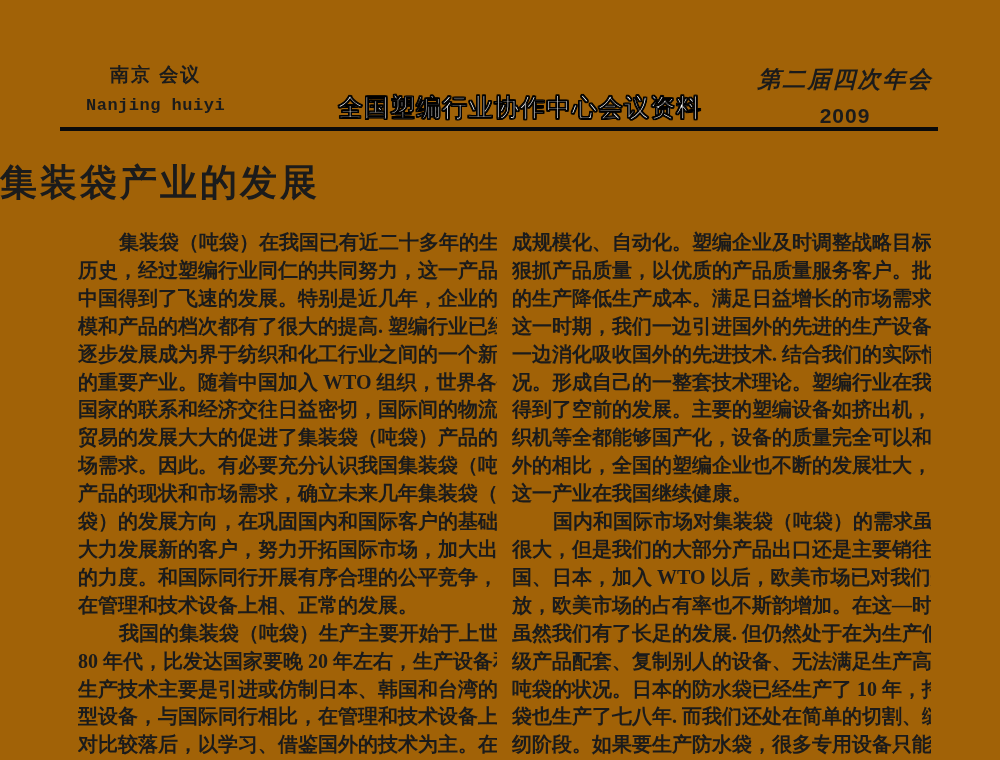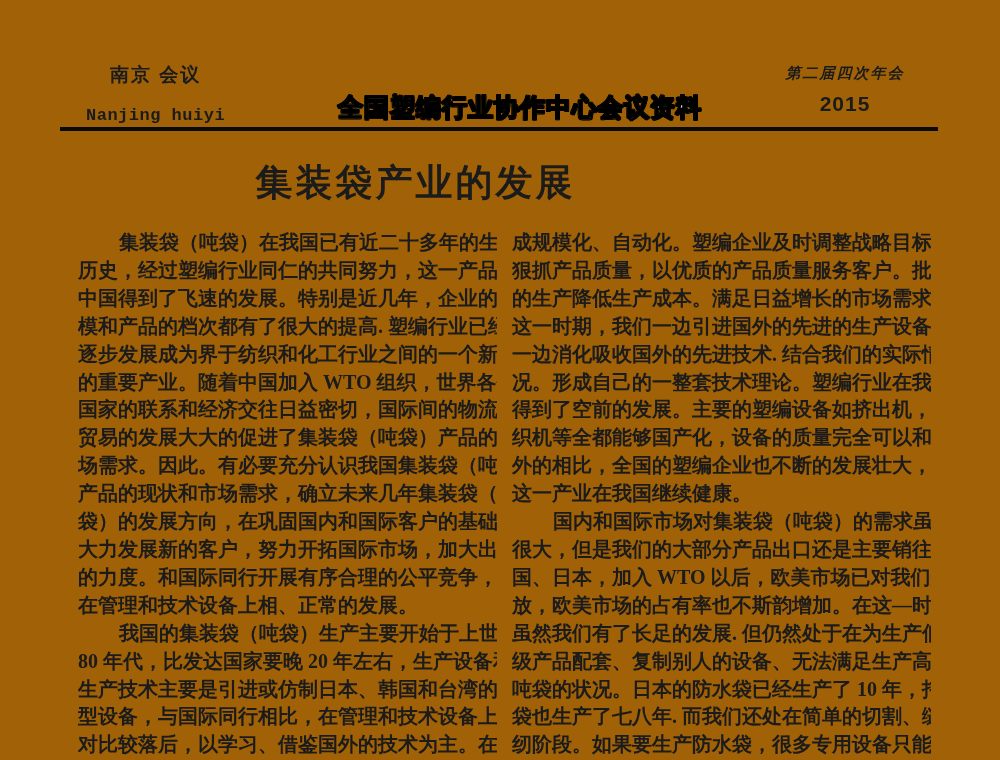--- a/index.html
+++ b/index.html
@@ -15,53 +15,53 @@
 
   
   .hdr-left { position: absolute; left: 86px; top: 62px; }
   .hdr-cn {
     font-family: "Liberation Sans", sans-serif;
     font-weight: bold; font-size: 19px; letter-spacing: 2px;
     padding-left: 24px;
   }
   .hdr-py {
     font-family: "Liberation Mono", monospace;
-    font-weight: bold; font-size: 17px; margin-top: 18px; letter-spacing: 0.5px;
+    font-weight: bold; font-size: 17px; margin-top: 8px; letter-spacing: 0.5px;
   }
   .hdr-center {
     position: absolute; left: 330px; top: 91px; width: 380px;
     text-align: center;
     font-family: "Liberation Sans", sans-serif;
-    font-weight: 700; font-size: 25px; letter-spacing: 1px;
+    font-weight: 400; font-size: 25px; letter-spacing: 1px;
     color: #ffffff;
     -webkit-text-stroke: 1.2px #000000;
     text-shadow:
       -1px -1px 0 #000, 1px -1px 0 #000, -1px 1px 0 #000, 1px 1px 0 #000,
       -1px 0 0 #000, 1px 0 0 #000, 0 -1px 0 #000, 0 1px 0 #000;
     white-space: nowrap;
   }
   .hdr-right { position: absolute; right: 60px; top: 64px; width: 190px; text-align: center; }
   .hdr-session {
     font-family: Liberation Serif, serif;
-    font-weight: bold; font-style: italic; font-size: 15px; letter-spacing: 2px;
+    font-weight: bold; font-style: italic; font-size: 23px; letter-spacing: 2px;
     white-space: nowrap;
   }
   .hdr-year {
     font-family: "Liberation Sans", sans-serif;
     font-weight: bold; font-size: 21px; margin-top: 9px; letter-spacing: 1px;
   }
   .rule {
     position: absolute; left: 60px; top: 127px; width: 878px; height: 4px;
     background: #0a0a0a;
   }
 
   
   .doc-title {
     position: absolute; left: 0; top: 158px; width: 831px;
-    text-align: center;
+    text-align: left;
     font-size: 37px; font-weight: bold; letter-spacing: 3px;
   }
 
   
   .cols {
     position: absolute; left: 78px; top: 229px; width: 853px;
     display: flex; gap: 15px;
   }
   .col {
     width: 419px;
@@ -85,21 +85,21 @@
 
   <div class="hdr-left">
     <div class="hdr-cn">南京 会议</div>
     <div class="hdr-py">Nanjing huiyi</div>
   </div>
 
   <div class="hdr-center">全国塑编行业协作中心会议资料</div>
 
   <div class="hdr-right">
     <div class="hdr-session">第二届四次年会</div>
-    <div class="hdr-year">2015</div>
+    <div class="hdr-year">2009</div>
   </div>
 
   <div class="rule"></div>
 
   <div class="doc-title">集装袋产业的发展</div>
 
   <div class="cols">
 
     <div class="col">
       <div class="tline ind">集装袋（吨袋）在我国已有近二十多年的生产</div>

